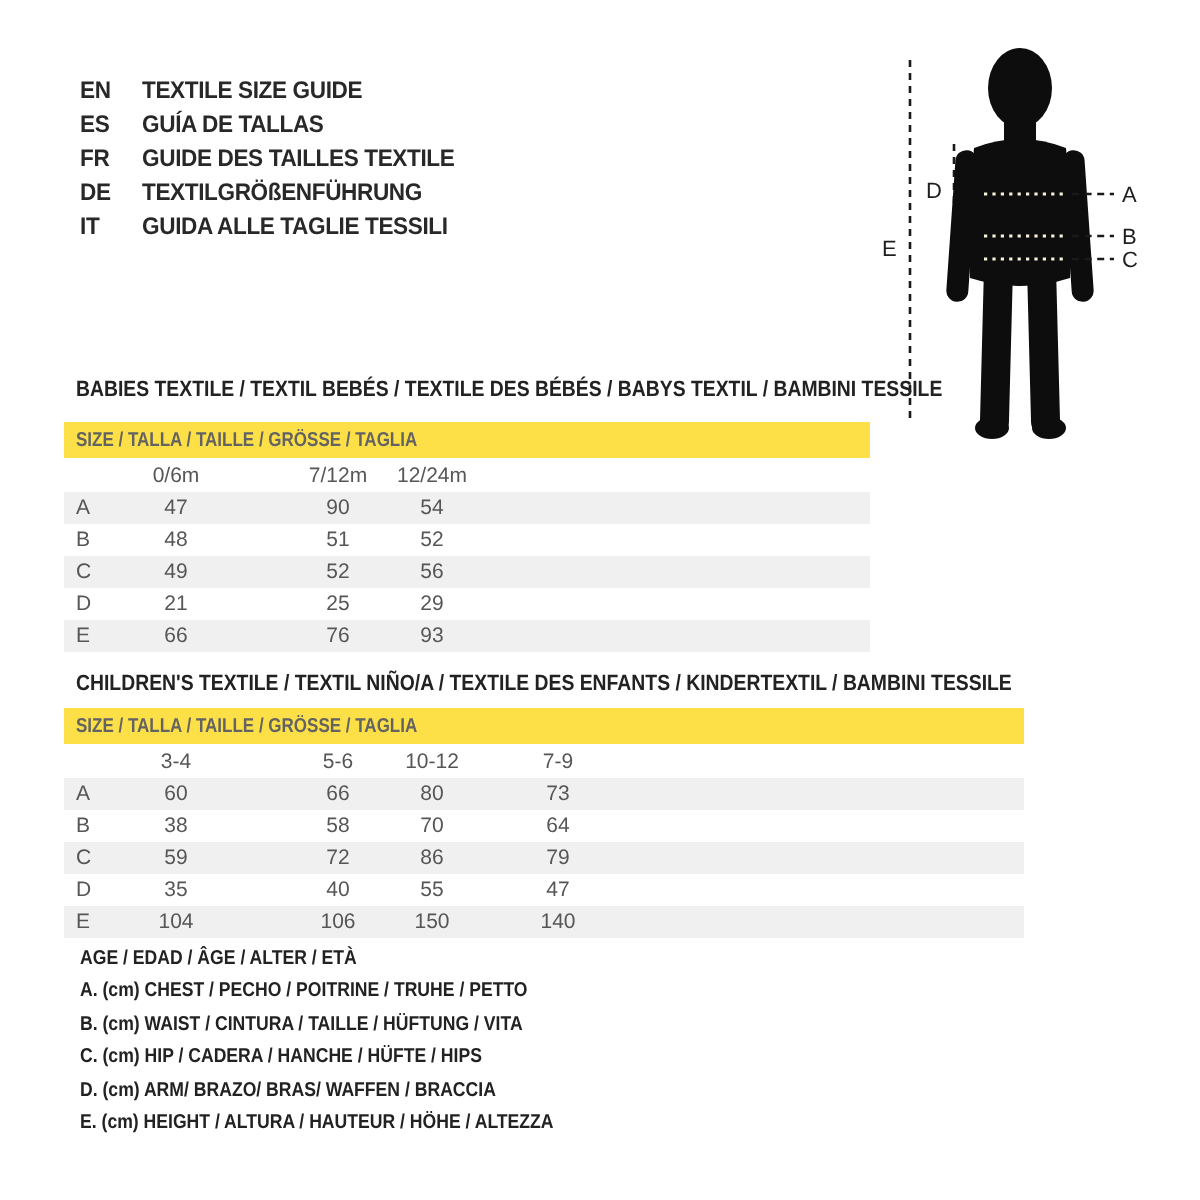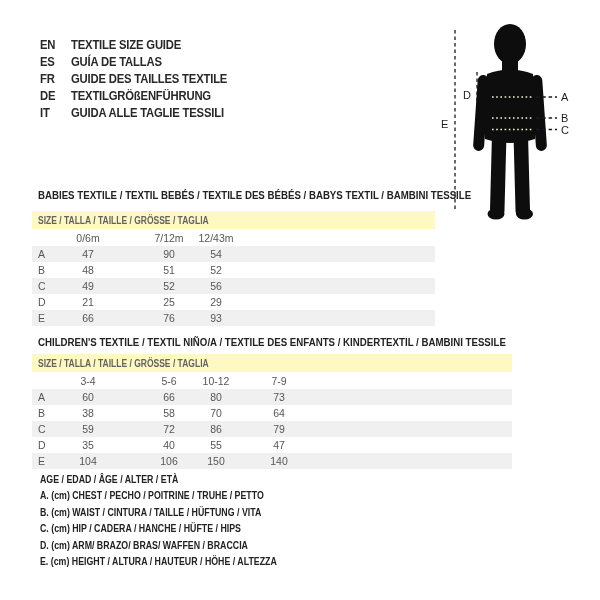--- a/index.html
+++ b/index.html
@@ -14,21 +14,21 @@
   .lang-row { position:absolute; left:40px; height:17px; display:flex; align-items:center;
               font-weight:bold; font-size:12px; color:#282828; letter-spacing:-0.2px;
               transform:scaleX(0.94); transform-origin:0 50%; white-space:nowrap; }
   .lang-code { width:33px; }
 
   
   .sec-title { position:absolute; left:38px; font-weight:bold; font-size:11px; color:#222;
                white-space:nowrap; }
 
   
-  .size-bar { position:absolute; left:32px; height:18px; background:#fef9c3;
+  .size-bar { position:absolute; left:32px; height:18px; background:#fde047;
               display:flex; align-items:center; padding-left:6px; }
   .size-bar span { font-size:10px; color:#636363; font-weight:bold; letter-spacing:0;
                    transform:scaleX(0.85); transform-origin:0 50%; display:inline-block; white-space:nowrap; }
   .t-row { position:absolute; left:32px; height:16px; }
   .t-row.stripe { background:#f0f0f0; }
   .t-row.colhead { height:17px; }
   .cell { position:absolute; top:0; height:100%; display:flex; align-items:center;
           justify-content:center; font-size:10.5px; color:#565656; }
   .cell.letter { left:6px; width:20px; justify-content:flex-start; }
   .cell.c0 { left:31px;  width:50px; }
@@ -109,21 +109,21 @@
     <span class="cond">BABIES TEXTILE / TEXTIL BEBÉS / TEXTILE DES BÉBÉS / BABYS TEXTIL  / BAMBINI TESSILE</span>
   </div>
 
   <div class="size-bar" style="top:211px; width:403px">
     <span>SIZE / TALLA / TAILLE / GRÖSSE / TAGLIA</span>
   </div>
 
   <div class="t-row colhead" style="top:229px; width:403px">
     <span class="cell c0">0/6m</span>
     <span class="cell c1">7/12m</span>
-    <span class="cell c2">12/43m</span>
+    <span class="cell c2">12/24m</span>
   </div>
 
   <div class="t-row stripe" style="top:246px; width:403px">
     <span class="cell letter">A</span>
     <span class="cell c0">47</span>
     <span class="cell c1">90</span>
     <span class="cell c2">54</span>
   </div>
   <div class="t-row" style="top:262px; width:403px">
     <span class="cell letter">B</span>

